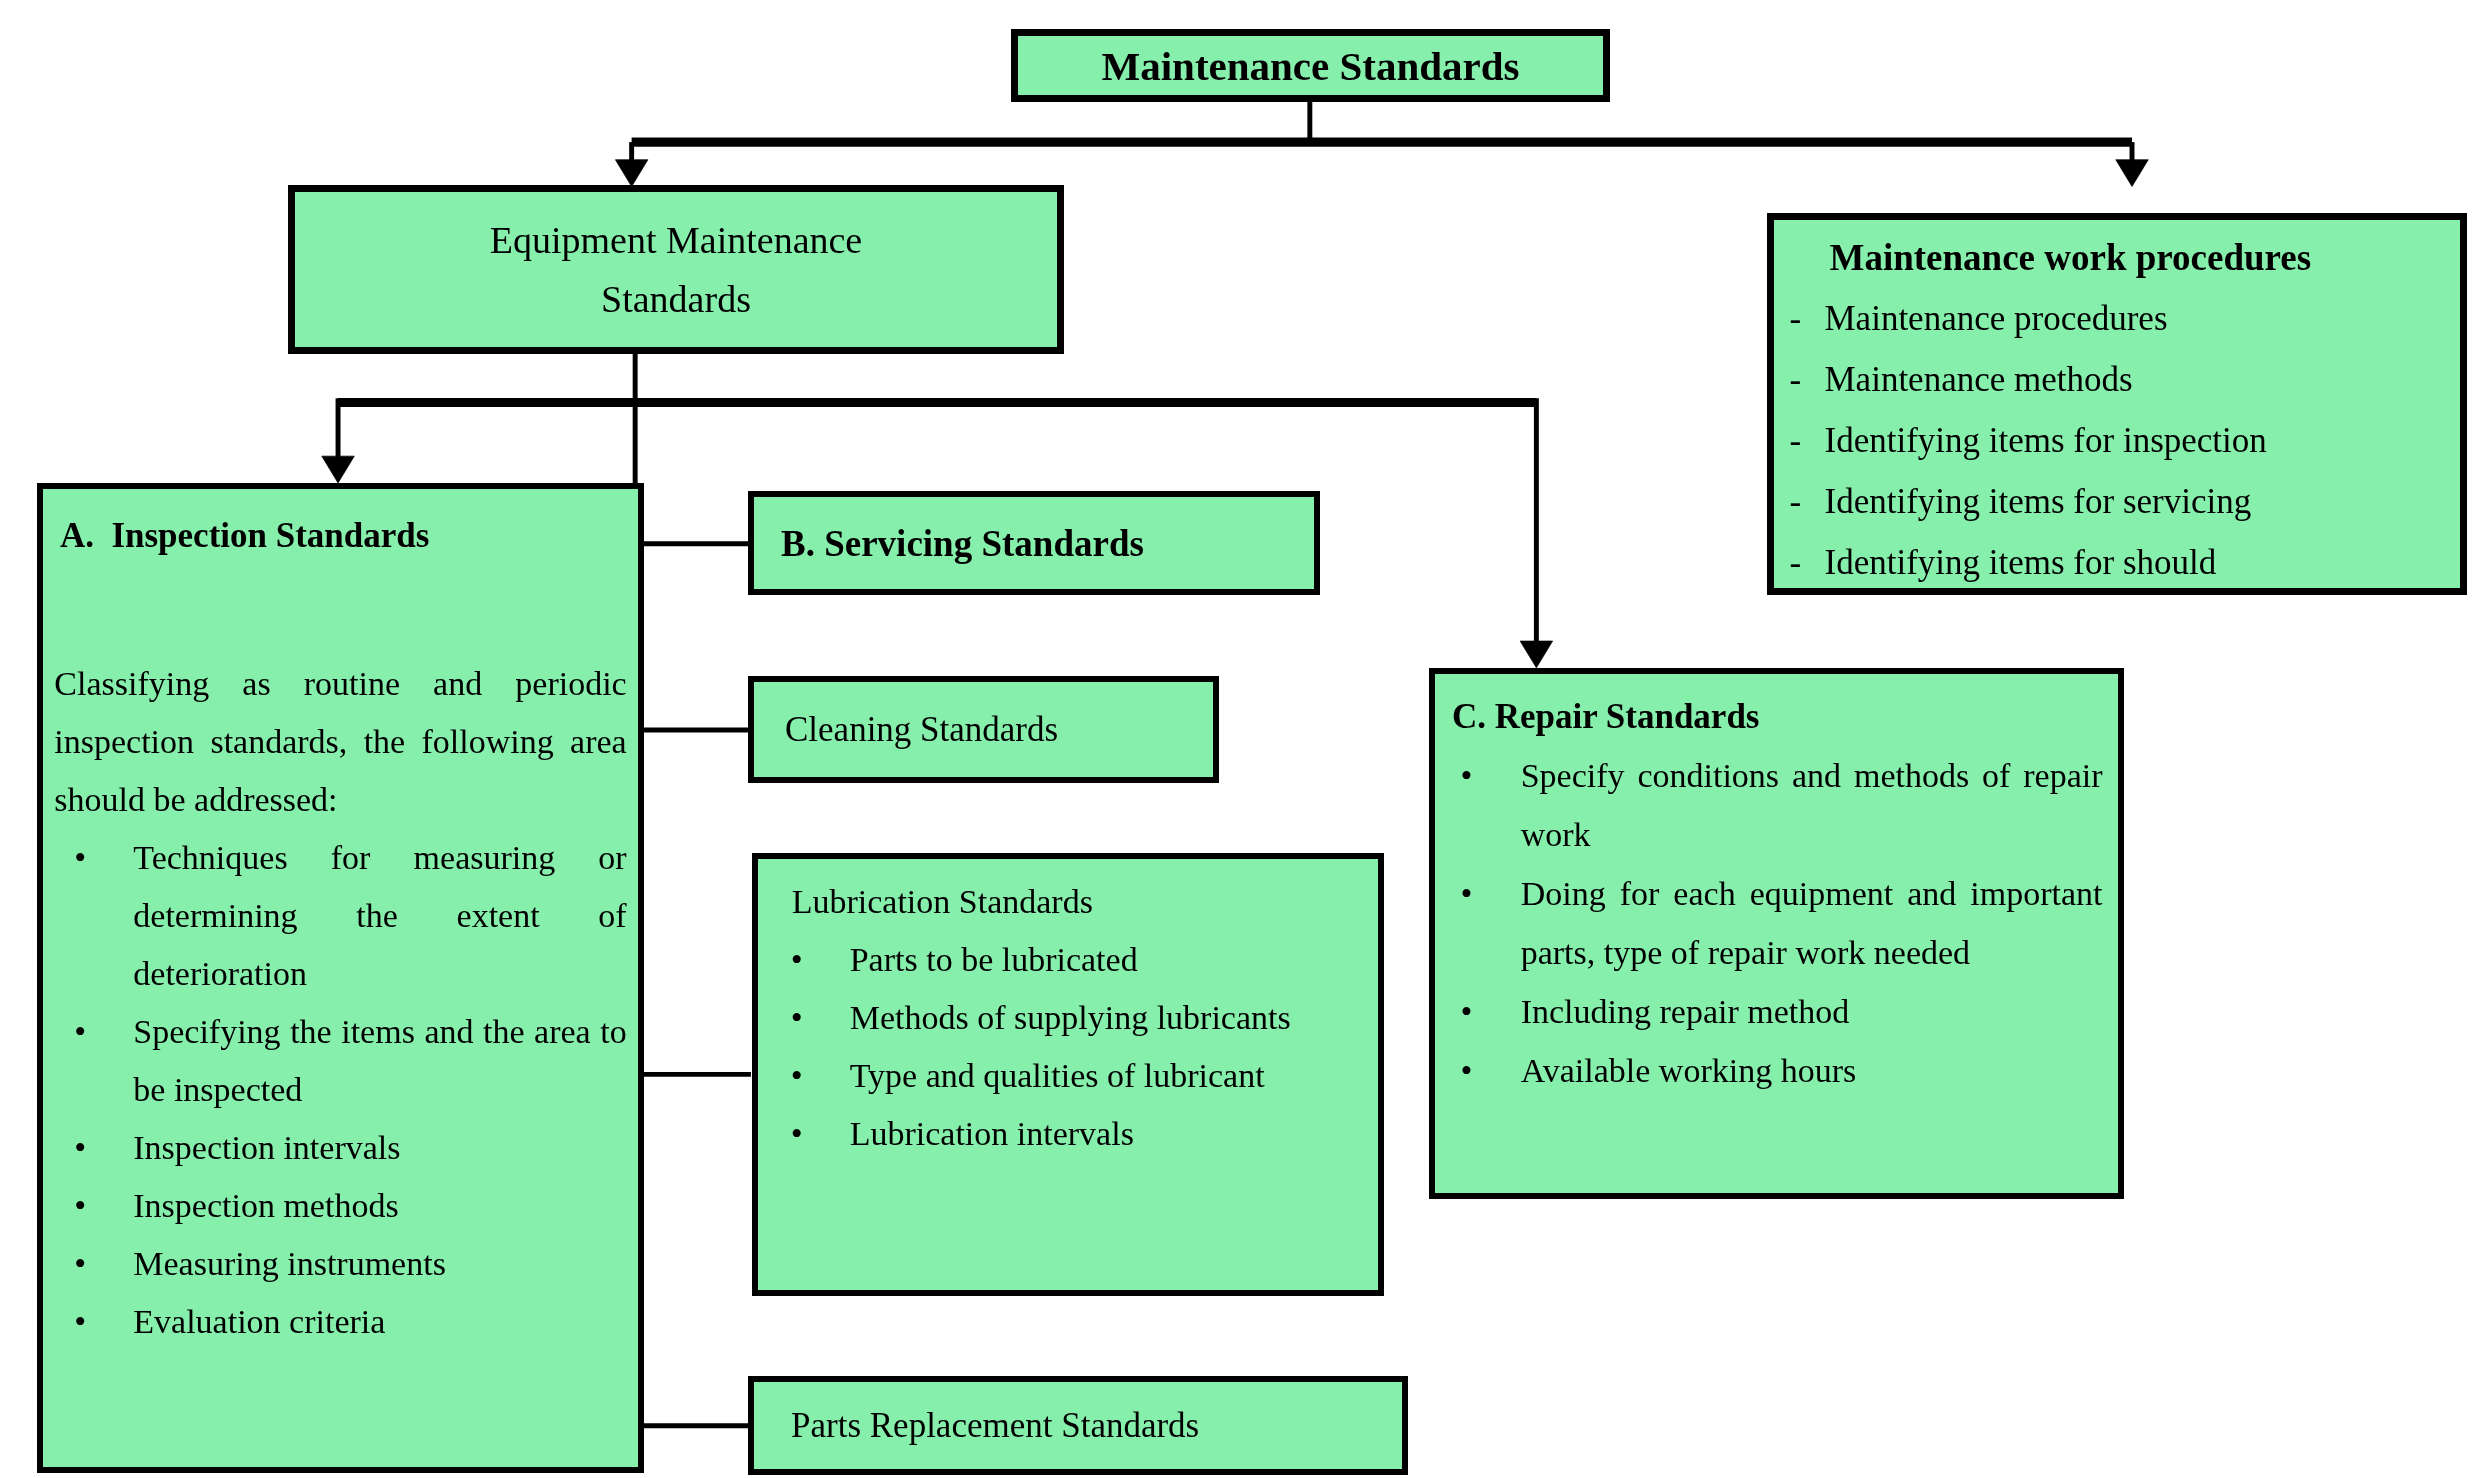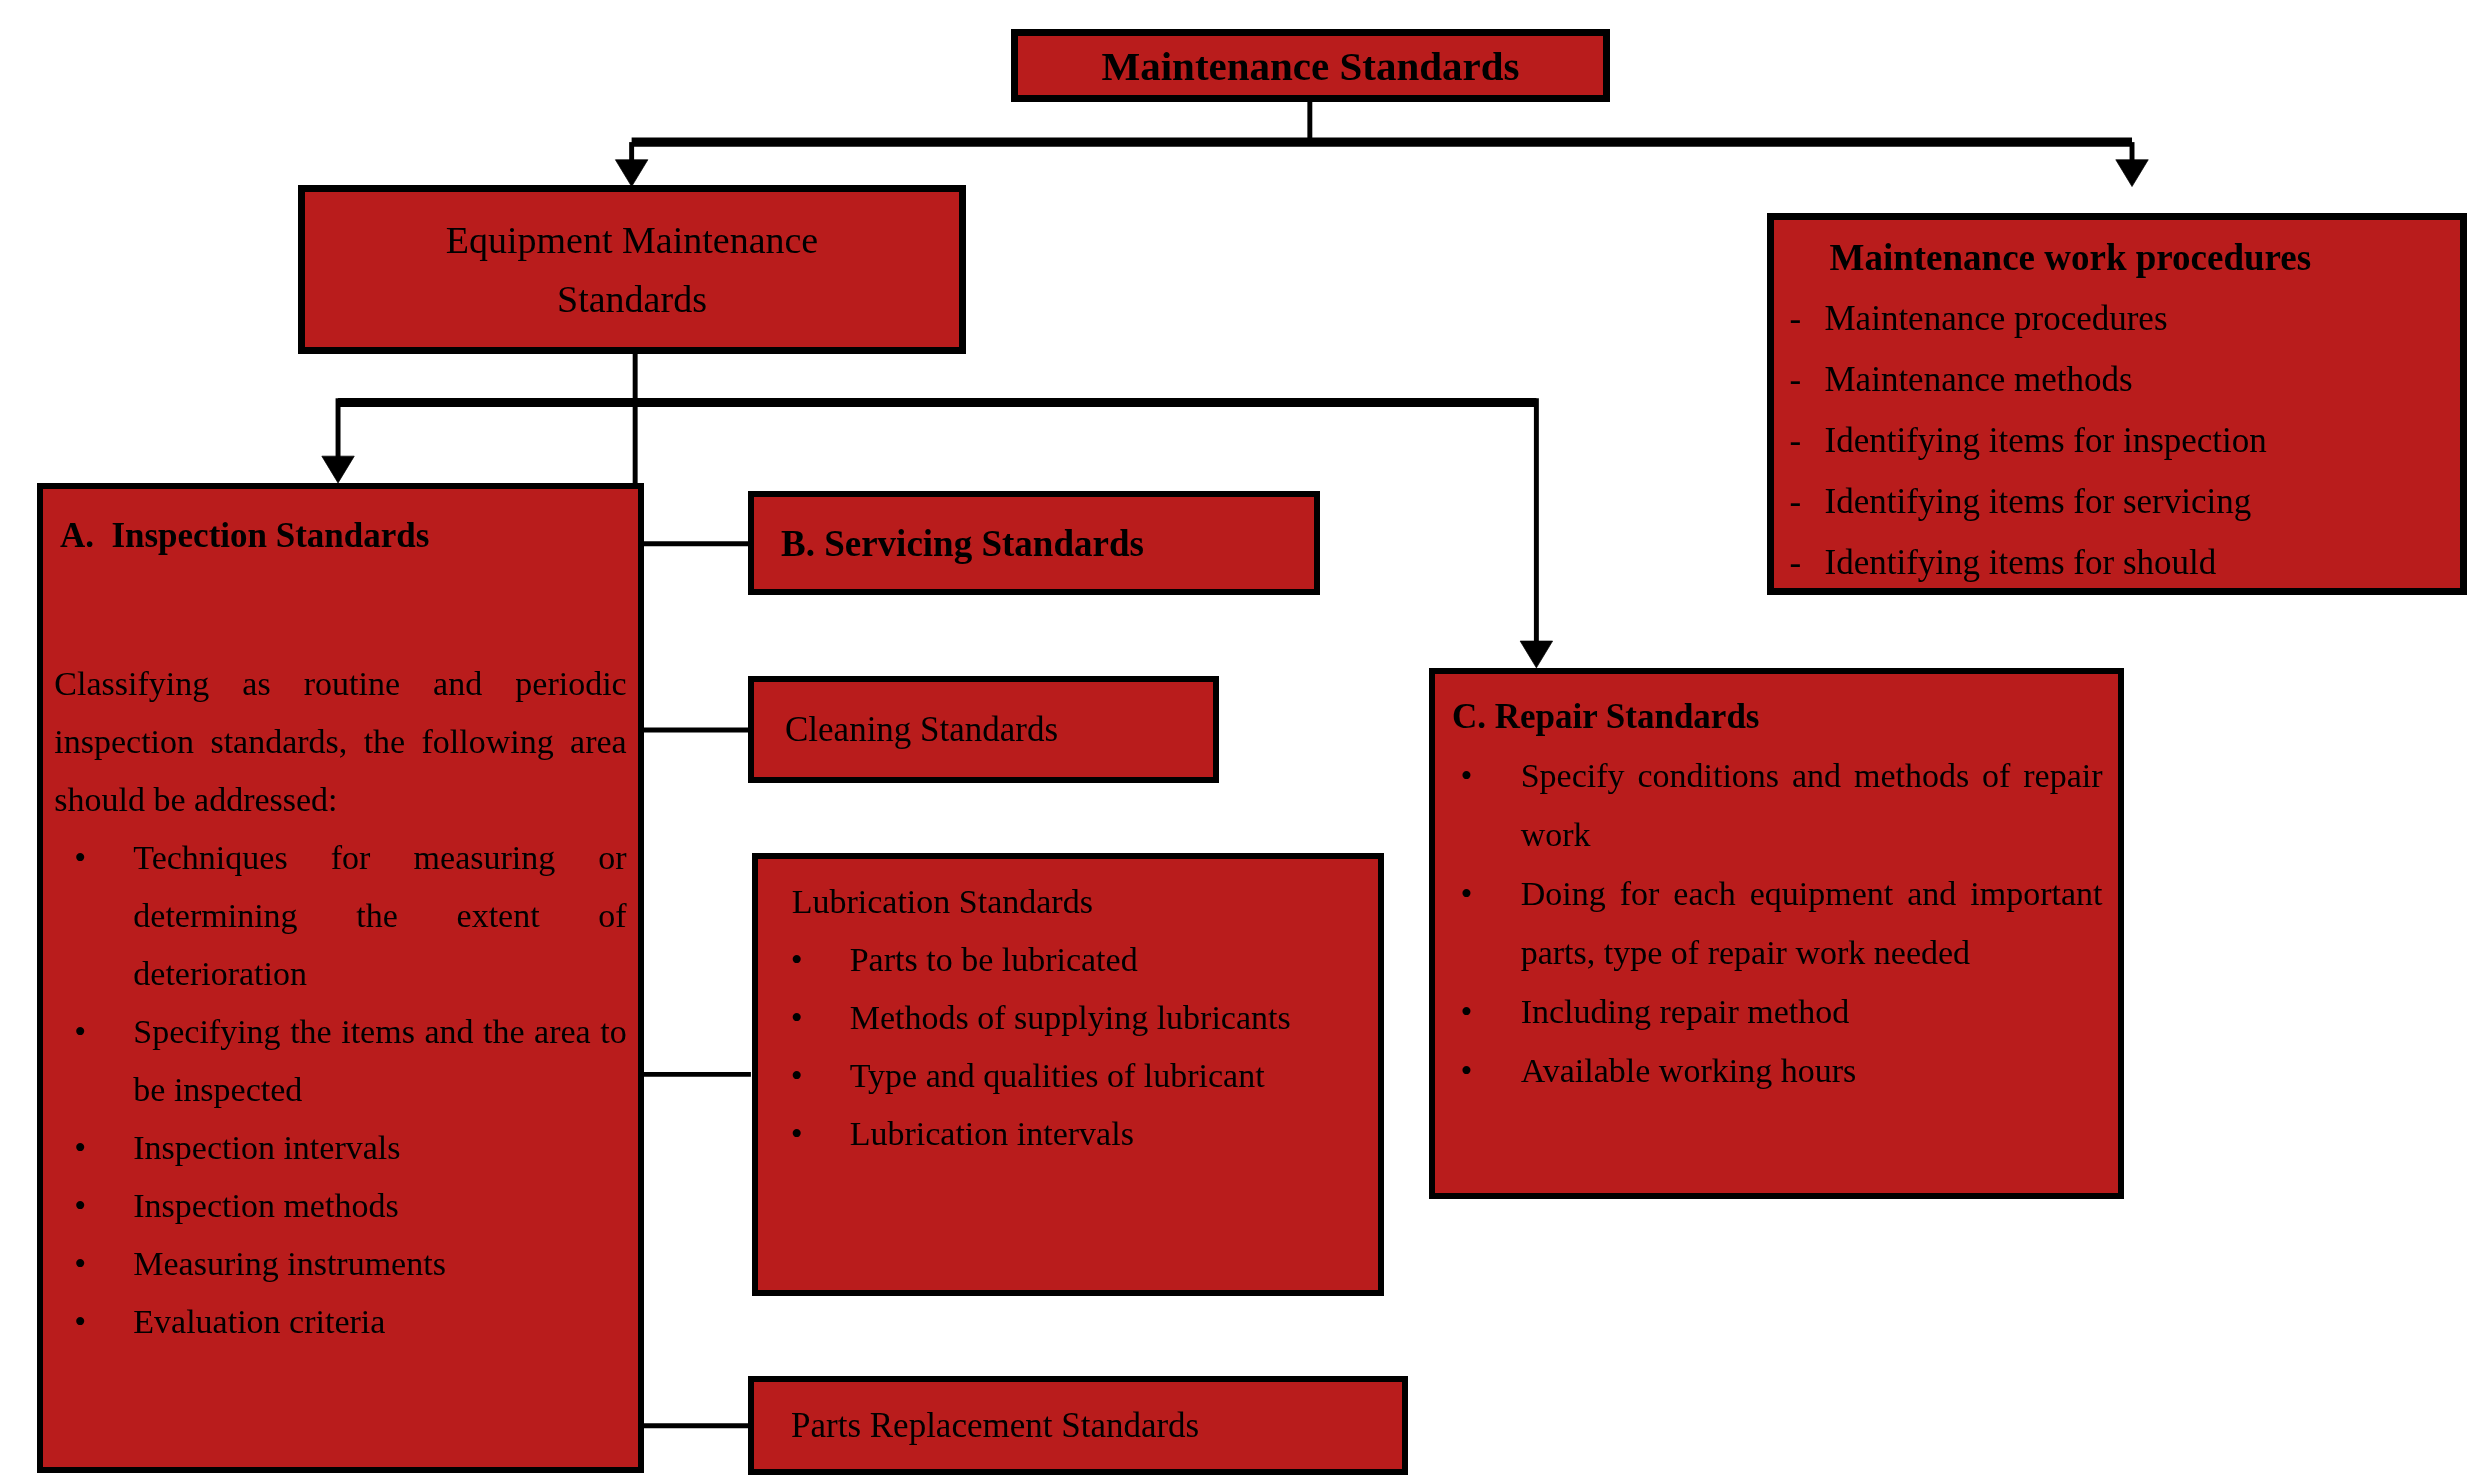--- a/index.html
+++ b/index.html
@@ -8,29 +8,29 @@
     width:2487px;
     height:1479px;
     background:#ffffff;
     font-family:"Liberation Serif", serif;
     color:#000000;
     overflow:hidden;
   }
   svg.connectors{position:absolute;left:0;top:0;width:2487px;height:1479px;}
   .box{
     position:absolute;
-    background:#b91c1c;
+    background:#86efac;
     border:6.4px solid #000000;
     box-sizing:border-box;
   }
   
   .root-box       {left:1011px; top:29px;   width:599px;  height:73px; border-width:7px;
                    display:flex; align-items:center; justify-content:center;
                    font-weight:bold; font-size:41px;}
-  .equipment-box  {left:298px;  top:185px;  width:668px;  height:169px; border-width:7px;
+  .equipment-box  {left:288px;  top:185px;  width:776px;  height:169px; border-width:7px;
                    display:flex; align-items:center; justify-content:center;
                    text-align:center; font-size:38px; line-height:59px;}
   .equipment-box .label{max-width:494px;}
   .mwp-box        {left:1767px; top:185px;  width:700px;  height:382px; border-width:7px;
                    font-size:35px; line-height:61px; padding:7px 14px 7px 15.5px;margin-top:28px;}
   .mwp-title      {font-weight:bold; font-size:37px; padding-left:40px;}
   .mwp-item       {white-space:nowrap;}
   .mwp-item .dash {display:inline-block; width:35px;}
   .inspection-box {left:37px;   top:483px;  width:607px;  height:990px;
                    font-size:34px; line-height:58px; padding:18.4px 11.3px;}

